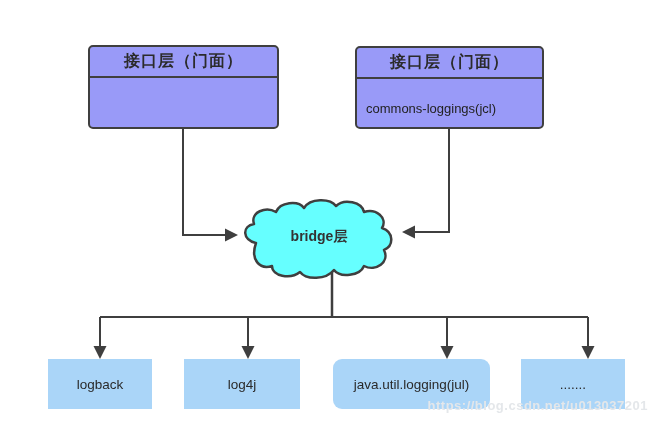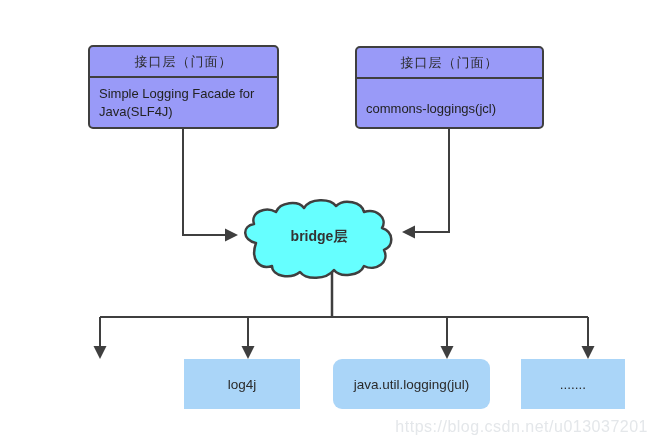--- a/index.html
+++ b/index.html
@@ -26,21 +26,21 @@
     border:2.5px solid var(--line-color);
     border-radius:5px;
     box-sizing:border-box;
     color:#2b2b2b;
   }
   .facade-header{
     box-sizing:border-box;
     height:31px;
     border-bottom:2.5px solid var(--line-color);
     display:flex;align-items:center;justify-content:center;
-    font-weight:normal;font-size:13px;letter-spacing:1px;
+    font-weight:bold;font-size:16px;letter-spacing:1px;
   }
   .facade-body{
     box-sizing:border-box;
     padding:7px 9px 0 9px;
     font-size:13px;line-height:1.35;
     color:#222222;
   }
   .facade-body.vcenter{
     display:flex;align-items:center;padding-top:16px;height:44px;
   }
@@ -52,23 +52,23 @@
   }
 
   .impl-box{
     position:absolute;top:359px;height:50px;
     background:var(--impl-fill);
     display:flex;align-items:center;justify-content:center;
     font-size:13.5px;color:#2a2a2a;box-sizing:border-box;
   }
 
   .watermark{
-    position:absolute;right:8px;top:418px;
-    font-size:16px;color:var(--watermark-color);
-    letter-spacing:0.5px;white-space:nowrap;
+    position:absolute;right:8px;top:398px;
+    font-size:13px;color:var(--watermark-color);
+    letter-spacing:0.5px;white-space:nowrap;font-weight:bold;
   }
 </style>
 </head>
 <body>
 
 <div id="canvas">
 
   <svg id="wires" viewBox="0 0 656 441">
 
     <g>
@@ -115,28 +115,28 @@
         C 154,66 140,76 128,70
         C 124,80 104,82 98,74
         C 90,84 70,84 64,76
         C 54,84 36,80 36,70
         C 24,74 14,64 20,47 Z"></path>
     </g>
   </svg>
 
   <div class="facade-box" style="left:88px;top:45px;width:191px;height:84px;">
     <div class="facade-header">接口层（门面）</div>
-    <div class="facade-body">Simple Logging Facade for Java(SLF4J)</div>
   </div>
 
   <div class="facade-box" style="left:355px;top:46px;width:189px;height:83px;">
     <div class="facade-header">接口层（门面）</div>
     <div class="facade-body vcenter">commons-loggings(jcl)</div>
   </div>
 
   <div class="cloud-label">bridge层</div>
 
+  <div class="impl-box" style="left:48px;width:104px;">logback</div>
   <div class="impl-box" style="left:184px;width:116px;">log4j</div>
   <div class="impl-box" style="left:333px;width:157px;border-radius:9px;">java.util.logging(jul)</div>
   <div class="impl-box" style="left:521px;width:104px;">.......</div>
 
   <div class="watermark">https://blog.csdn.net/u013037201</div>
 </div>
 
 </body></html>

